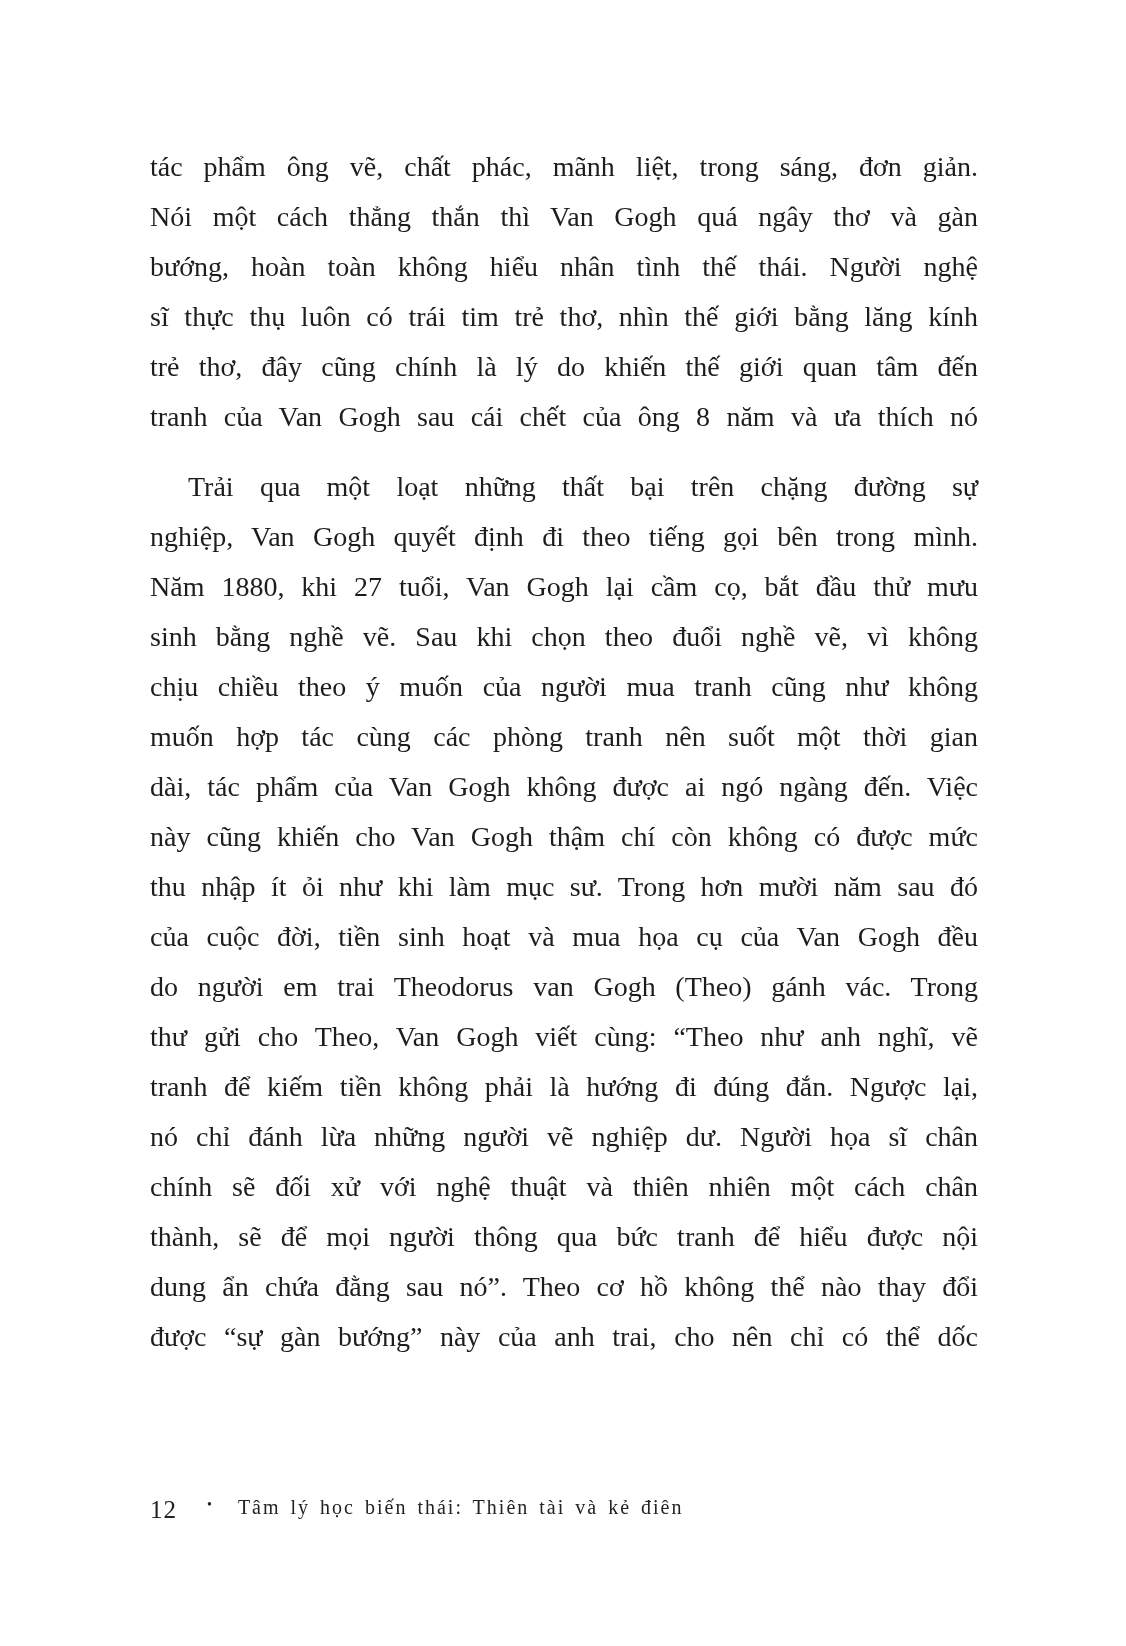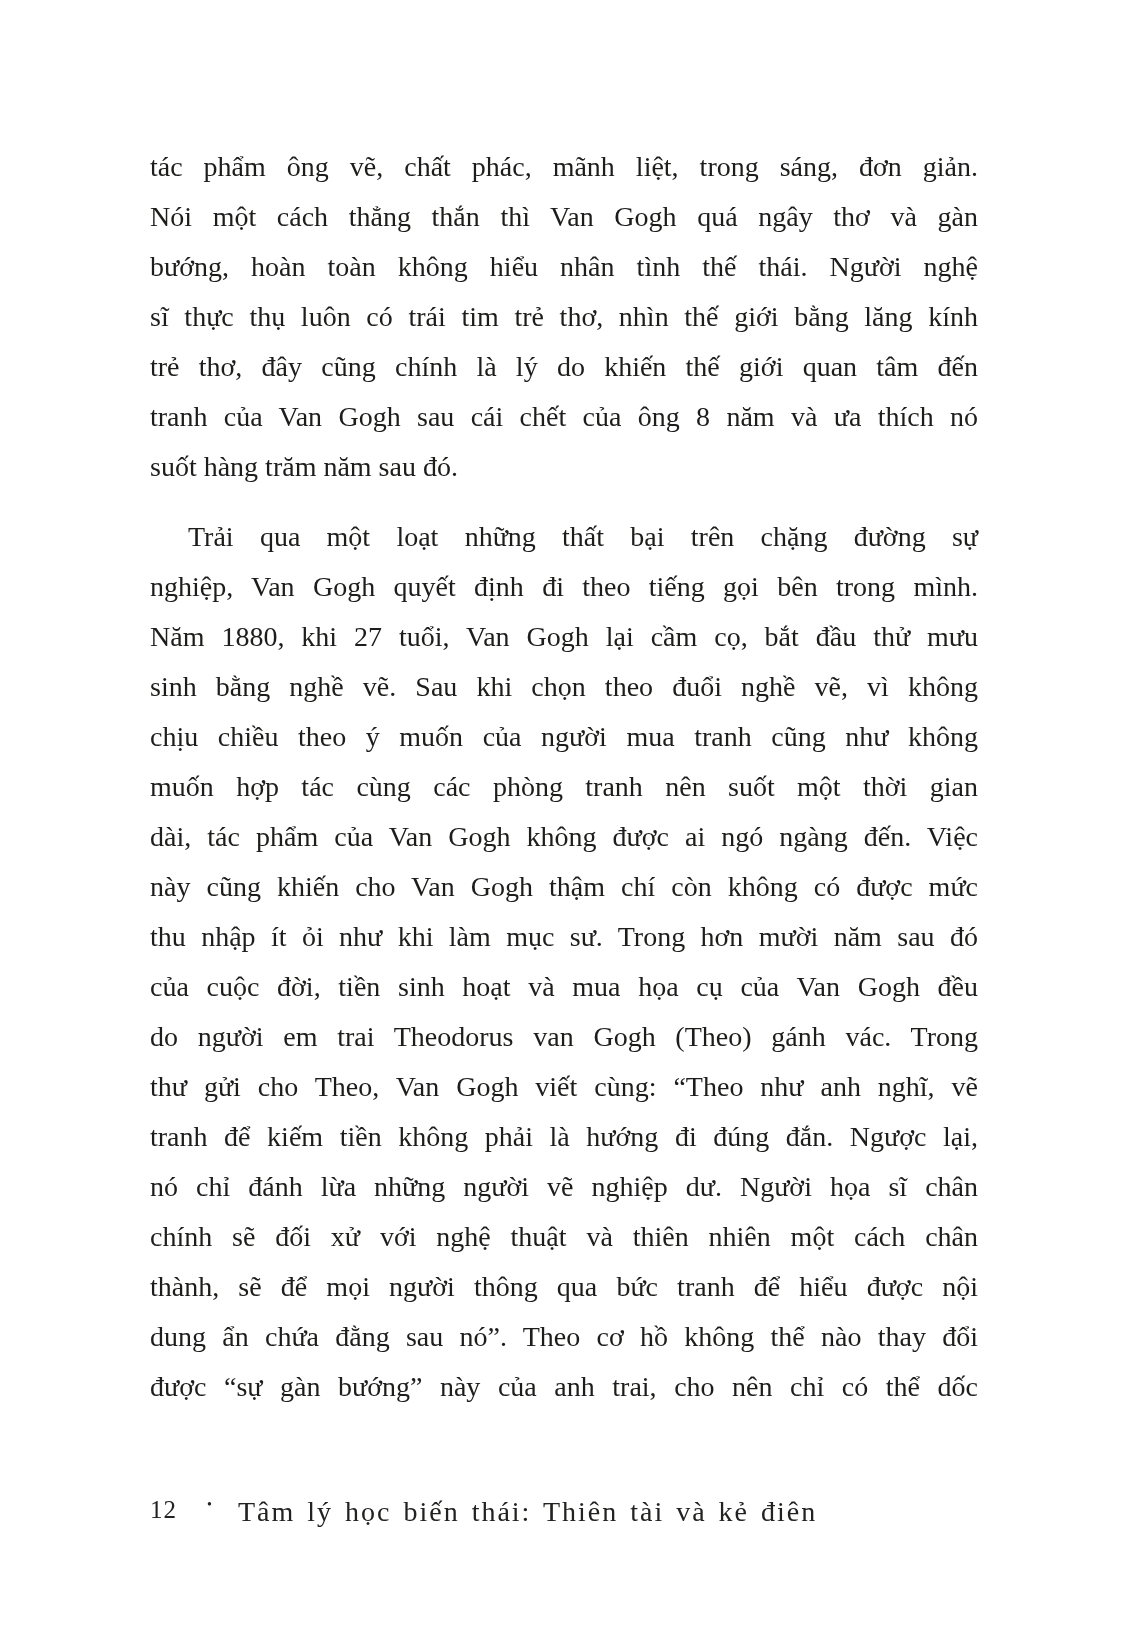--- a/index.html
+++ b/index.html
@@ -58,39 +58,38 @@
     font-size: 25px;
     letter-spacing: 1px;
   }
   .footer-bullet {
     font-size: 14px;
     margin: 0 26px 0 30px;
     position: relative;
     top: 1px;
   }
   .footer-title {
-    font-size: 28px;
+    font-size: 20px;
     letter-spacing: 2px;
     word-spacing: 3px;
   }
 </style>
 </head>
 <body>
 
 <div class="page">
 
   <section class="text-block">
       <div class="para">
         <div class="line jline">tác phẩm ông vẽ, chất phác, mãnh liệt, trong sáng, đơn giản.</div>
         <div class="line jline">Nói một cách thẳng thắn thì Van Gogh quá ngây thơ và gàn</div>
         <div class="line jline">bướng, hoàn toàn không hiểu nhân tình thế thái. Người nghệ</div>
         <div class="line jline">sĩ thực thụ luôn có trái tim trẻ thơ, nhìn thế giới bằng lăng kính</div>
         <div class="line jline">trẻ thơ, đây cũng chính là lý do khiến thế giới quan tâm đến</div>
         <div class="line jline">tranh của Van Gogh sau cái chết của ông 8 năm và ưa thích nó</div>
-        <div class="line lastline">suốt hàng trăm năm sau đó.</div>
       </div>
       <div class="para">
         <div class="line jline indent">Trải qua một loạt những thất bại trên chặng đường sự</div>
         <div class="line jline">nghiệp, Van Gogh quyết định đi theo tiếng gọi bên trong mình.</div>
         <div class="line jline">Năm 1880, khi 27 tuổi, Van Gogh lại cầm cọ, bắt đầu thử mưu</div>
         <div class="line jline">sinh bằng nghề vẽ. Sau khi chọn theo đuổi nghề vẽ, vì không</div>
         <div class="line jline">chịu chiều theo ý muốn của người mua tranh cũng như không</div>
         <div class="line jline">muốn hợp tác cùng các phòng tranh nên suốt một thời gian</div>
         <div class="line jline">dài, tác phẩm của Van Gogh không được ai ngó ngàng đến. Việc</div>
         <div class="line jline">này cũng khiến cho Van Gogh thậm chí còn không có được mức</div>

